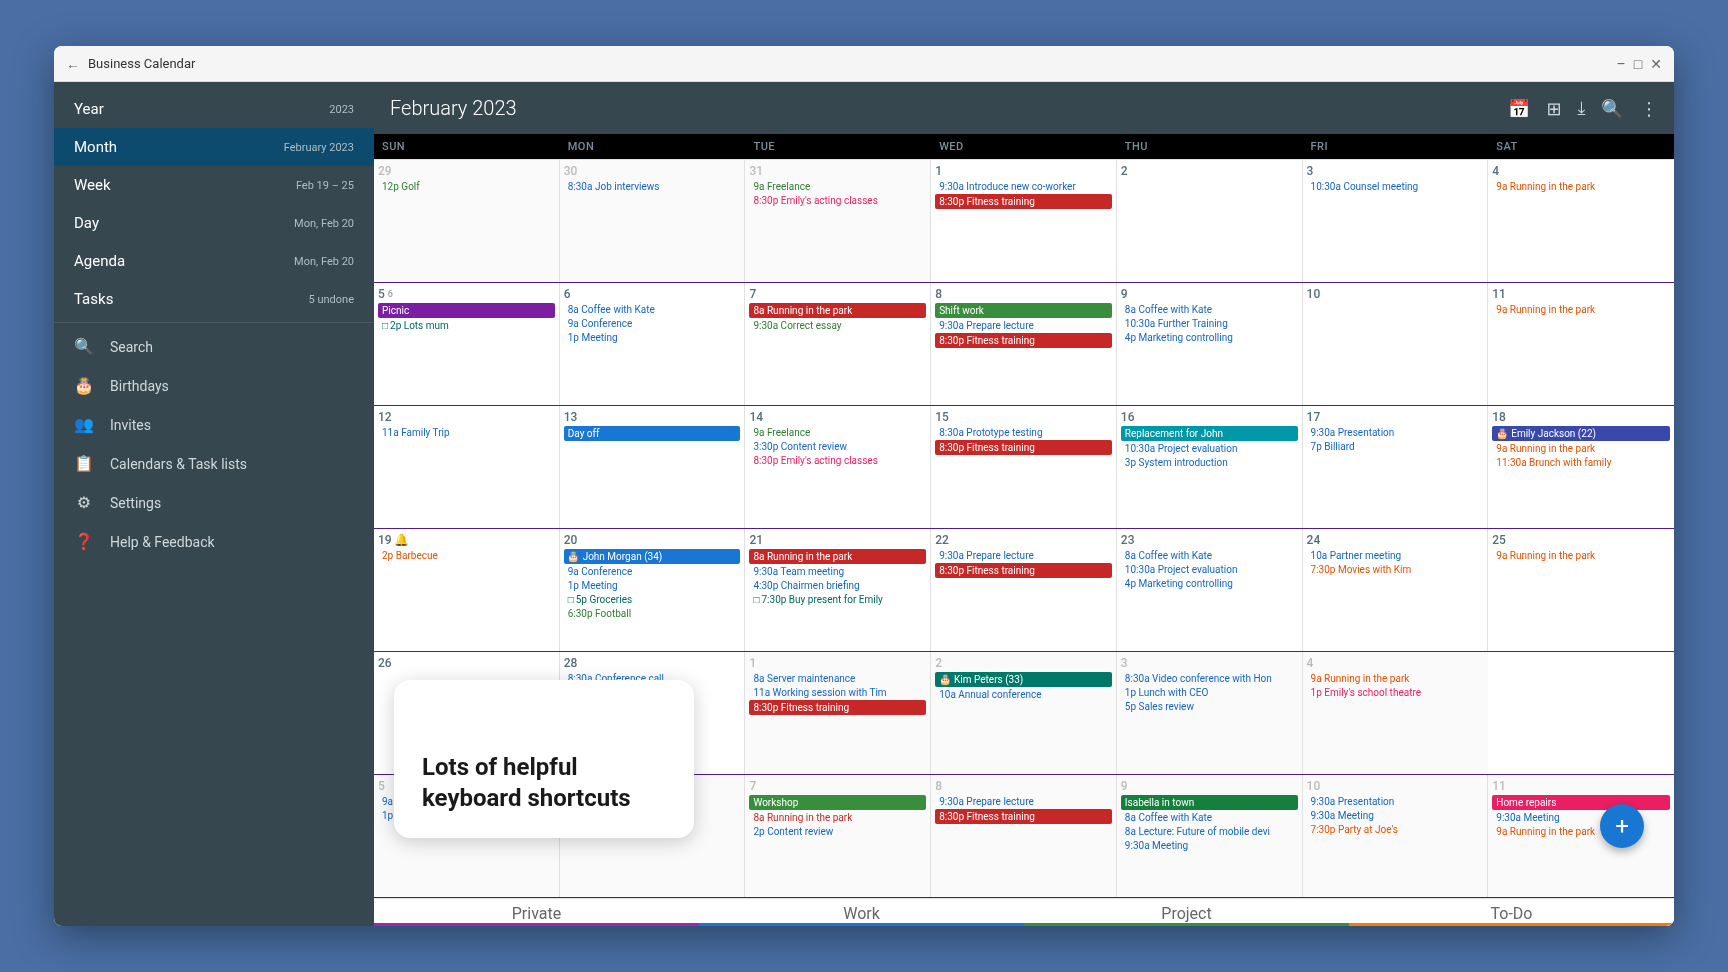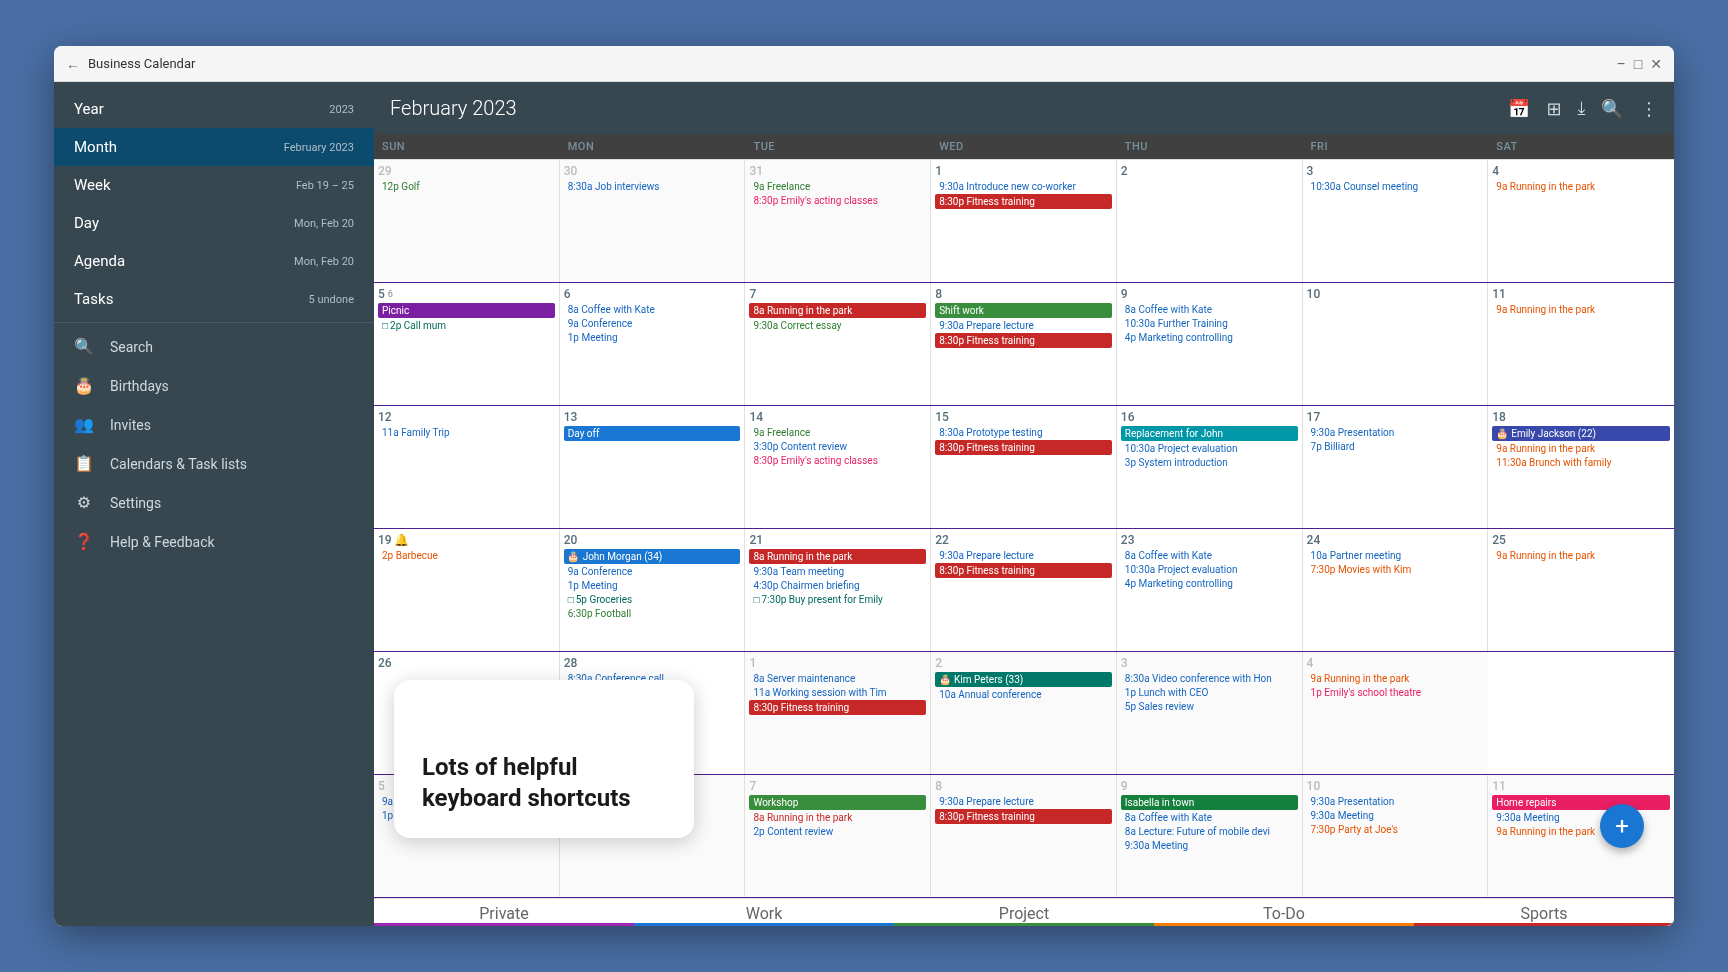--- a/index.html
+++ b/index.html
@@ -108,21 +108,21 @@
     }
     .header-icon {
       color: #cfd8dc;
       cursor: pointer;
       font-size: 18px;
     }
 
     .day-headers {
       display: grid;
       grid-template-columns: repeat(7, 1fr);
-      background: #404040;
+      background: #000000;
       border-bottom: 1px solid #e0e0e0;
       flex-shrink: 0;
     }
     .day-header {
       padding: 6px 8px;
       font-size: 11px;
       color: #78909c;
       font-weight: 500;
       text-transform: uppercase;
       letter-spacing: 0.5px;
@@ -416,21 +416,21 @@
             <div class="calendar-cell">
               <div class="cell-date">4</div>
               <div class="event orange">9a Running in the park</div>
             </div>
           </div>
 
           <div class="calendar-week">
             <div class="calendar-cell">
               <div class="cell-date">5 <span class="cell-badge">6</span></div>
               <div class="event-bar purple">Picnic</div>
-              <div class="event teal task">2p Call mum</div>
+              <div class="event teal task">2p Lots mum</div>
             </div>
             <div class="calendar-cell">
               <div class="cell-date">6</div>
               <div class="event blue">8a Coffee with Kate</div>
               <div class="event blue">9a Conference</div>
               <div class="event blue">1p Meeting</div>
             </div>
             <div class="calendar-cell">
               <div class="cell-date">7</div>
               <div class="event-bar red-bg">8a Running in the park</div>
@@ -630,20 +630,17 @@
         </div>
         <div class="bottom-category work">
           <span>Work</span>
         </div>
         <div class="bottom-category project">
           <span>Project</span>
         </div>
         <div class="bottom-category todo">
           <span>To-Do</span>
         </div>
-        <div class="bottom-category sports">
-          <span>Sports</span>
-        </div>
       </div>
 
     </div>
   </div>
 </div>
 
 </body></html>

